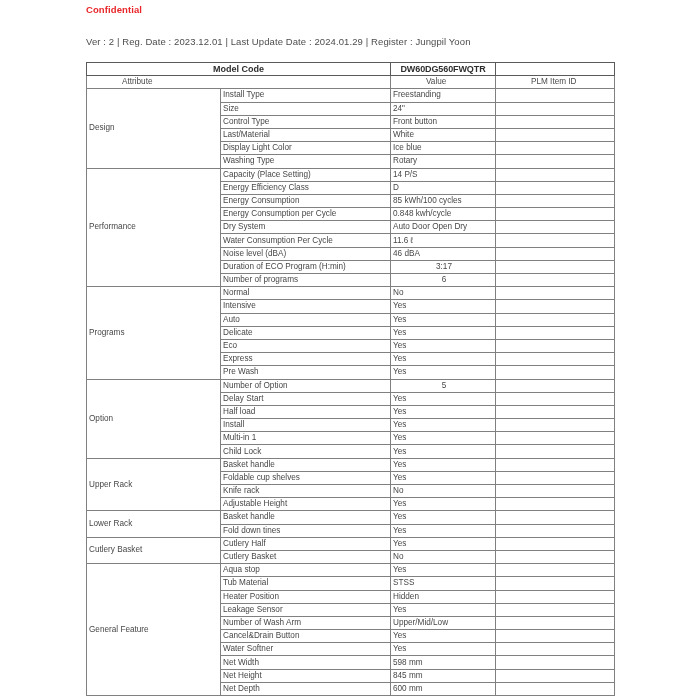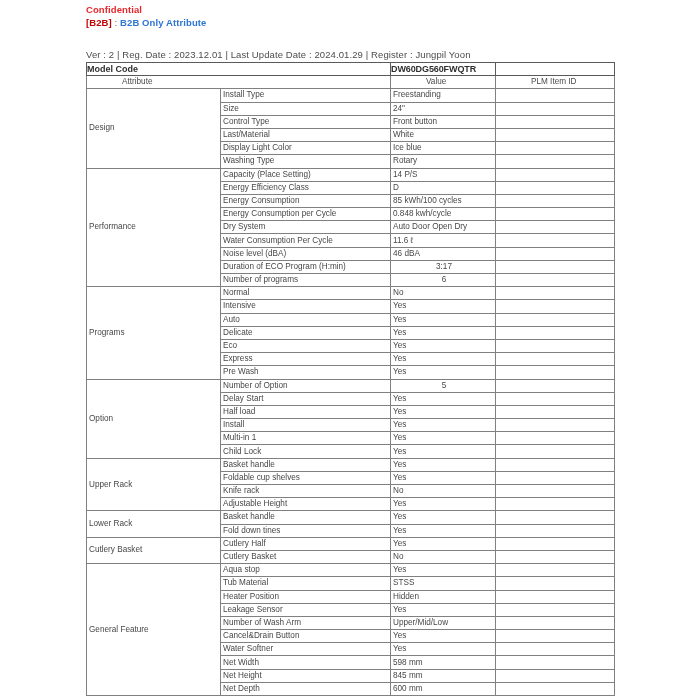--- a/index.html
+++ b/index.html
@@ -81,21 +81,21 @@
     height: 12.2px;
     padding: 0 0 0 2px;
     line-height: 12px;
     vertical-align: middle;
     overflow: hidden;
     white-space: nowrap;
   }
   table.spec tr.hdr-model td {
     height: 12px;
     border: 1px solid #5a5a5a;
-    text-align: left;
+    text-align: center;
     font-weight: bold;
     font-size: 9px;
     color: #2f2f2f;
     padding: 0;
   }
   table.spec td.model-code {
     font-size: 8.6px;
     letter-spacing: -0.1px;
   }
   table.spec td.blank-top {
@@ -120,21 +120,20 @@
     padding-right: 3px;
   }
 </style>
 </head>
 <body>
 
 <div class="page">
 
   <div class="header-block">
     <div class="confidential">Confidential</div>
-    <div class="b2b-line"><span class="b2b-tag">[B2B]</span><span class="b2b-sep"> : </span><span class="b2b-text">B2B Only Attribute</span></div>
     <div class="meta-line">Ver : 2 | Reg. Date : 2023.12.01 | Last Update Date : 2024.01.29 | Register : Jungpil Yoon</div>
   </div>
 
   <div class="table-wrap">
     <table class="spec">
       <colgroup>
         <col class="c-group">
           <col class="c-attr">
           <col class="c-value">
           <col class="c-plm">

